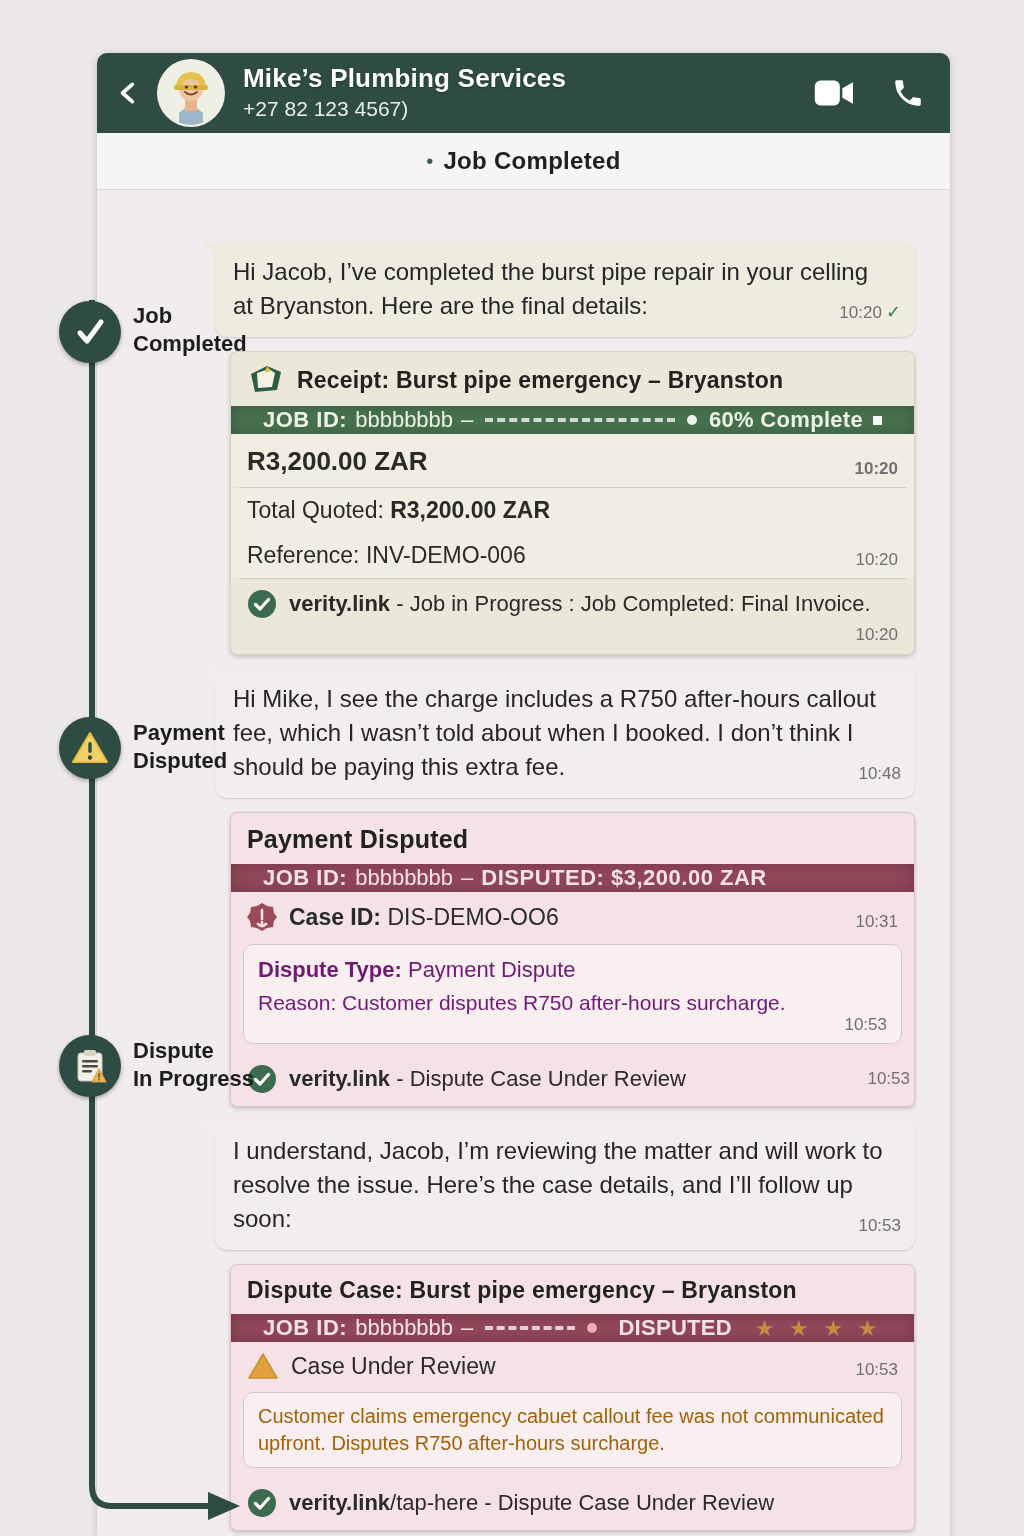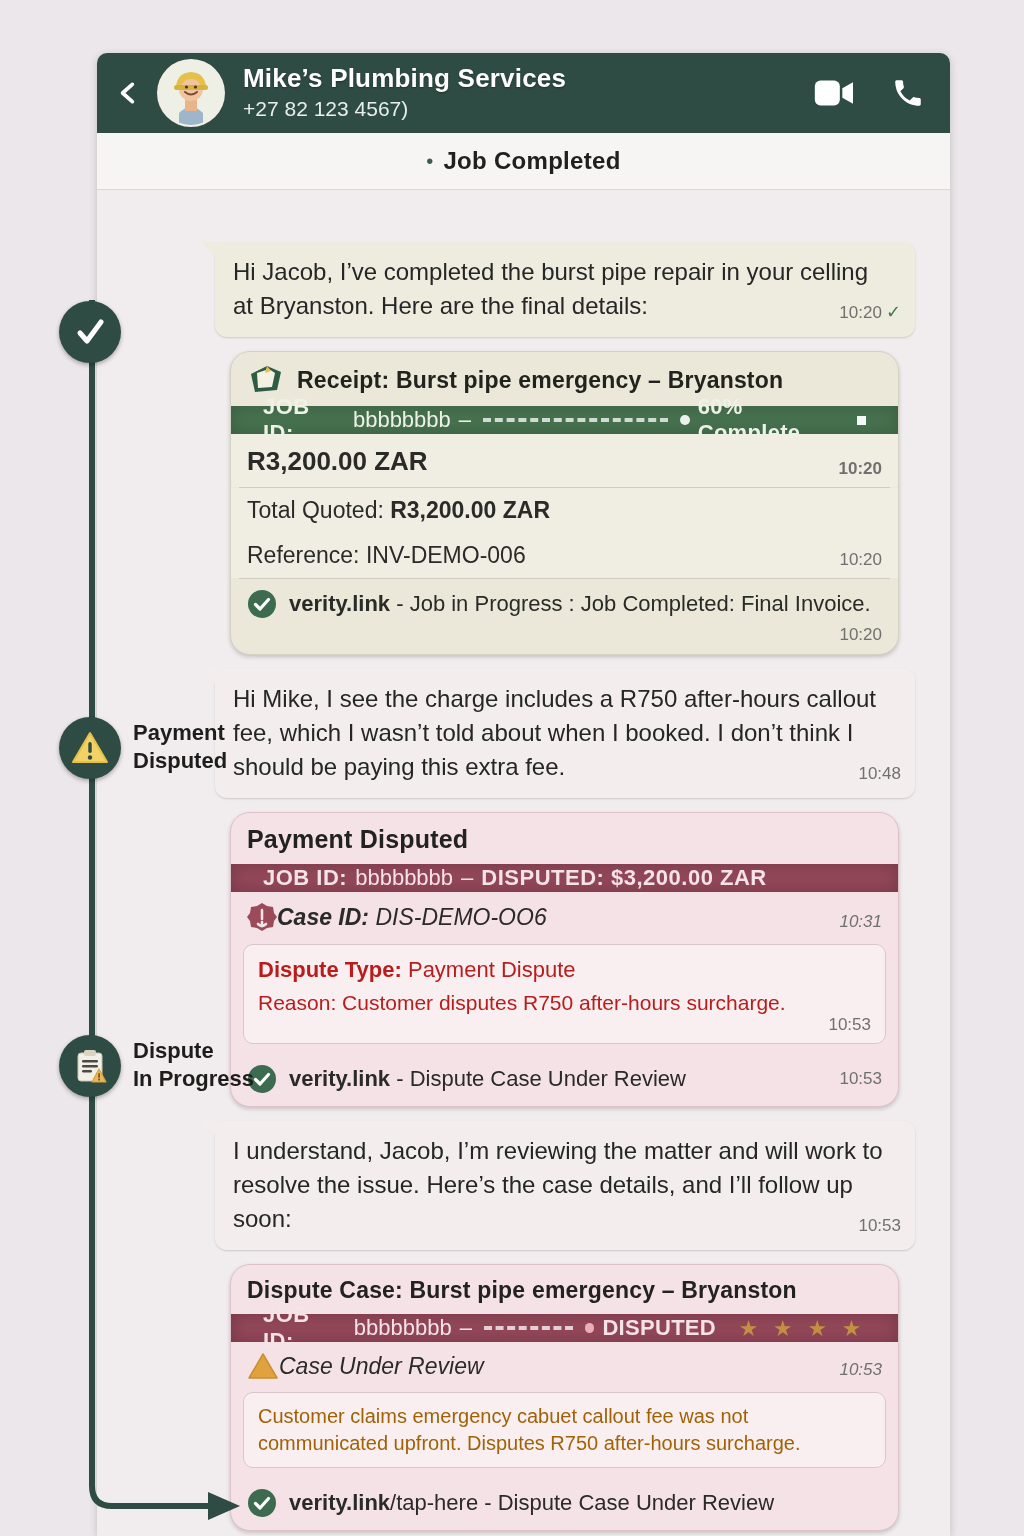--- a/index.html
+++ b/index.html
@@ -34,21 +34,21 @@
   .bubble .msg-text{display:block; padding-right:10px;}
   .bubble.cream{background:#edecdf;margin-top:36px;}
   .bubble.pinkish{background:#f3edee;}
   .bubble.tail::before{content:""; position:absolute; left:-13px; top:0;
     border-style:solid; border-width:0 15px 17px 0;}
   .bubble.cream.tail::before{border-color:transparent #edecdf transparent transparent;}
   .bubble.pinkish.tail::before{border-color:transparent #f3edee transparent transparent;}
   .tick{color:#3f7a52; font-size:18px; margin-left:4px;}
 
   
-  .card{position:relative; margin-left:15px; margin-right:16px; border-radius:20px; overflow:hidden;
+  .card{position:relative; margin-left:15px; margin-right:0; border-radius:7px; overflow:hidden;
     box-shadow:0 2px 4px rgba(0,0,0,.18);}
   .card.creamcard{background:#ebe8d9; border:1px solid #d6d2c2;}
   .card.pinkcard{background:#f5e2e6; border:1px solid #ddc3c8;}
 
   .card-head{display:flex; align-items:center; gap:12px; padding:12px 16px 10px 16px;}
   .card-title{font-size:23px; font-weight:bold; color:#22221f; letter-spacing:.2px;}
 
   .job-bar{display:flex; align-items:center; padding:0 32px; height:28px; gap:8px; font-size:22px;}
   .job-bar.green{background:#47724f; color:#eef2e6; box-shadow:inset 0 0 18px rgba(0,0,0,.18);}
   .job-bar.maroon{background:#94485a; color:#f6e3e7; box-shadow:inset 0 0 18px rgba(0,0,0,.22);}
@@ -62,31 +62,31 @@
   .stars{color:#c9973f; font-size:19px; letter-spacing:6px; margin-left:14px; opacity:.9; white-space:nowrap;}
 
   .card-row{position:relative; padding:9px 16px; font-size:23px; color:#2a2a28;}
   .card-row .row-time{position:absolute; right:16px; bottom:8px; font-size:17px; color:#707070;}
   .amount-row{font-size:26px; font-weight:bold; padding:12px 16px 10px 16px; background:#efece0;}
   .card.creamcard .card-row{background:#f0ede2;}
   .rule{border:none; border-top:1px solid #cfccc0; margin:0 8px;}
   .lbl-b{font-weight:bold;}
   .val-b{font-weight:bold;}
 
-  .case-row{display:flex; align-items:center; padding:10px 16px; font-size:23px; color:#2a2a28; position:relative;font-style:italic;}
+  .case-row{display:flex; align-items:center; gap:12px; padding:10px 16px; font-size:23px; color:#2a2a28; position:relative;}
   .case-row .row-time{position:absolute; right:16px; bottom:10px; font-size:17px; color:#707070;}
 
   .inner-box{margin:2px 12px 10px 12px; background:rgba(255,255,255,.45); border:1px solid #d9c6ca;
     border-radius:10px; padding:8px 14px; position:relative;}
-  .inner-box .ib-row{font-size:22px; color:#b91c1c; padding:4px 0;}
+  .inner-box .ib-row{font-size:22px; color:#701a75; padding:4px 0;}
   .inner-box .ib-reason{font-size:21px;}
   .inner-box .ib-time{text-align:right; font-size:17px; color:#707070; margin-top:-4px;}
   .inner-box.desc{font-size:20px; line-height:27px; color:#a16207; padding:10px 14px;}
 
-  .card-footer{display:flex; align-items:center; gap:12px; padding:10px 16px 12px 16px; font-size:22px; color:#2a2a28; position:relative;}
+  .card-footer{display:flex; align-items:center; gap:12px; padding:10px 4px 12px 16px; font-size:22px; color:#2a2a28; position:relative;}
   .card-footer .link-b{font-weight:bold; cursor:pointer;}
   .card-footer .foot-time{margin-left:auto; font-size:17px; color:#707070;}
   .bottom-time{text-align:right; font-size:17px; color:#707070; padding:0 16px 9px 0; margin-top:-6px;}
 
   
   .tl-svg{position:absolute; left:0; top:0; pointer-events:none; z-index:5;}
   .tl-node{position:absolute; width:62px; height:62px; border-radius:50%; background:#2e4c43; z-index:6;
     display:flex; align-items:center; justify-content:center; box-shadow:0 2px 4px rgba(0,0,0,.3);}
   .tl-label{position:absolute; z-index:6; font-weight:bold; color:#1d1d1c; font-size:22px; line-height:28px; white-space:nowrap;}
 </style>
@@ -275,20 +275,24 @@
       </div>
 
     </div>
   </div>
 
   <div class="tl-node" style="left:59px; top:301px;">
     <svg width="36" height="36" viewBox="0 0 36 36">
       <path d="M8 19 L15 27 L29 8" fill="none" stroke="#ffffff" stroke-width="5" stroke-linecap="round" stroke-linejoin="round"></path>
     </svg>
   </div>
+  <div class="tl-label" style="left:133px; top:302px;">
+    <div>Job</div>
+    <div>Completed</div>
+  </div>
 
   <div class="tl-node" style="left:59px; top:717px;">
     <svg width="40" height="36" viewBox="0 0 40 36">
       <path d="M20 3 L37 32 L3 32 Z" fill="#f2d264" stroke="#e5c14b" stroke-width="2" stroke-linejoin="round"></path>
       <rect x="18.3" y="12" width="3.4" height="11" rx="1.7" fill="#2e4c43"></rect>
       <circle cx="20" cy="27.5" r="2.2" fill="#2e4c43"></circle>
     </svg>
   </div>
   <div class="tl-label" style="left:133px; top:719px;">
     <div>Payment</div>

